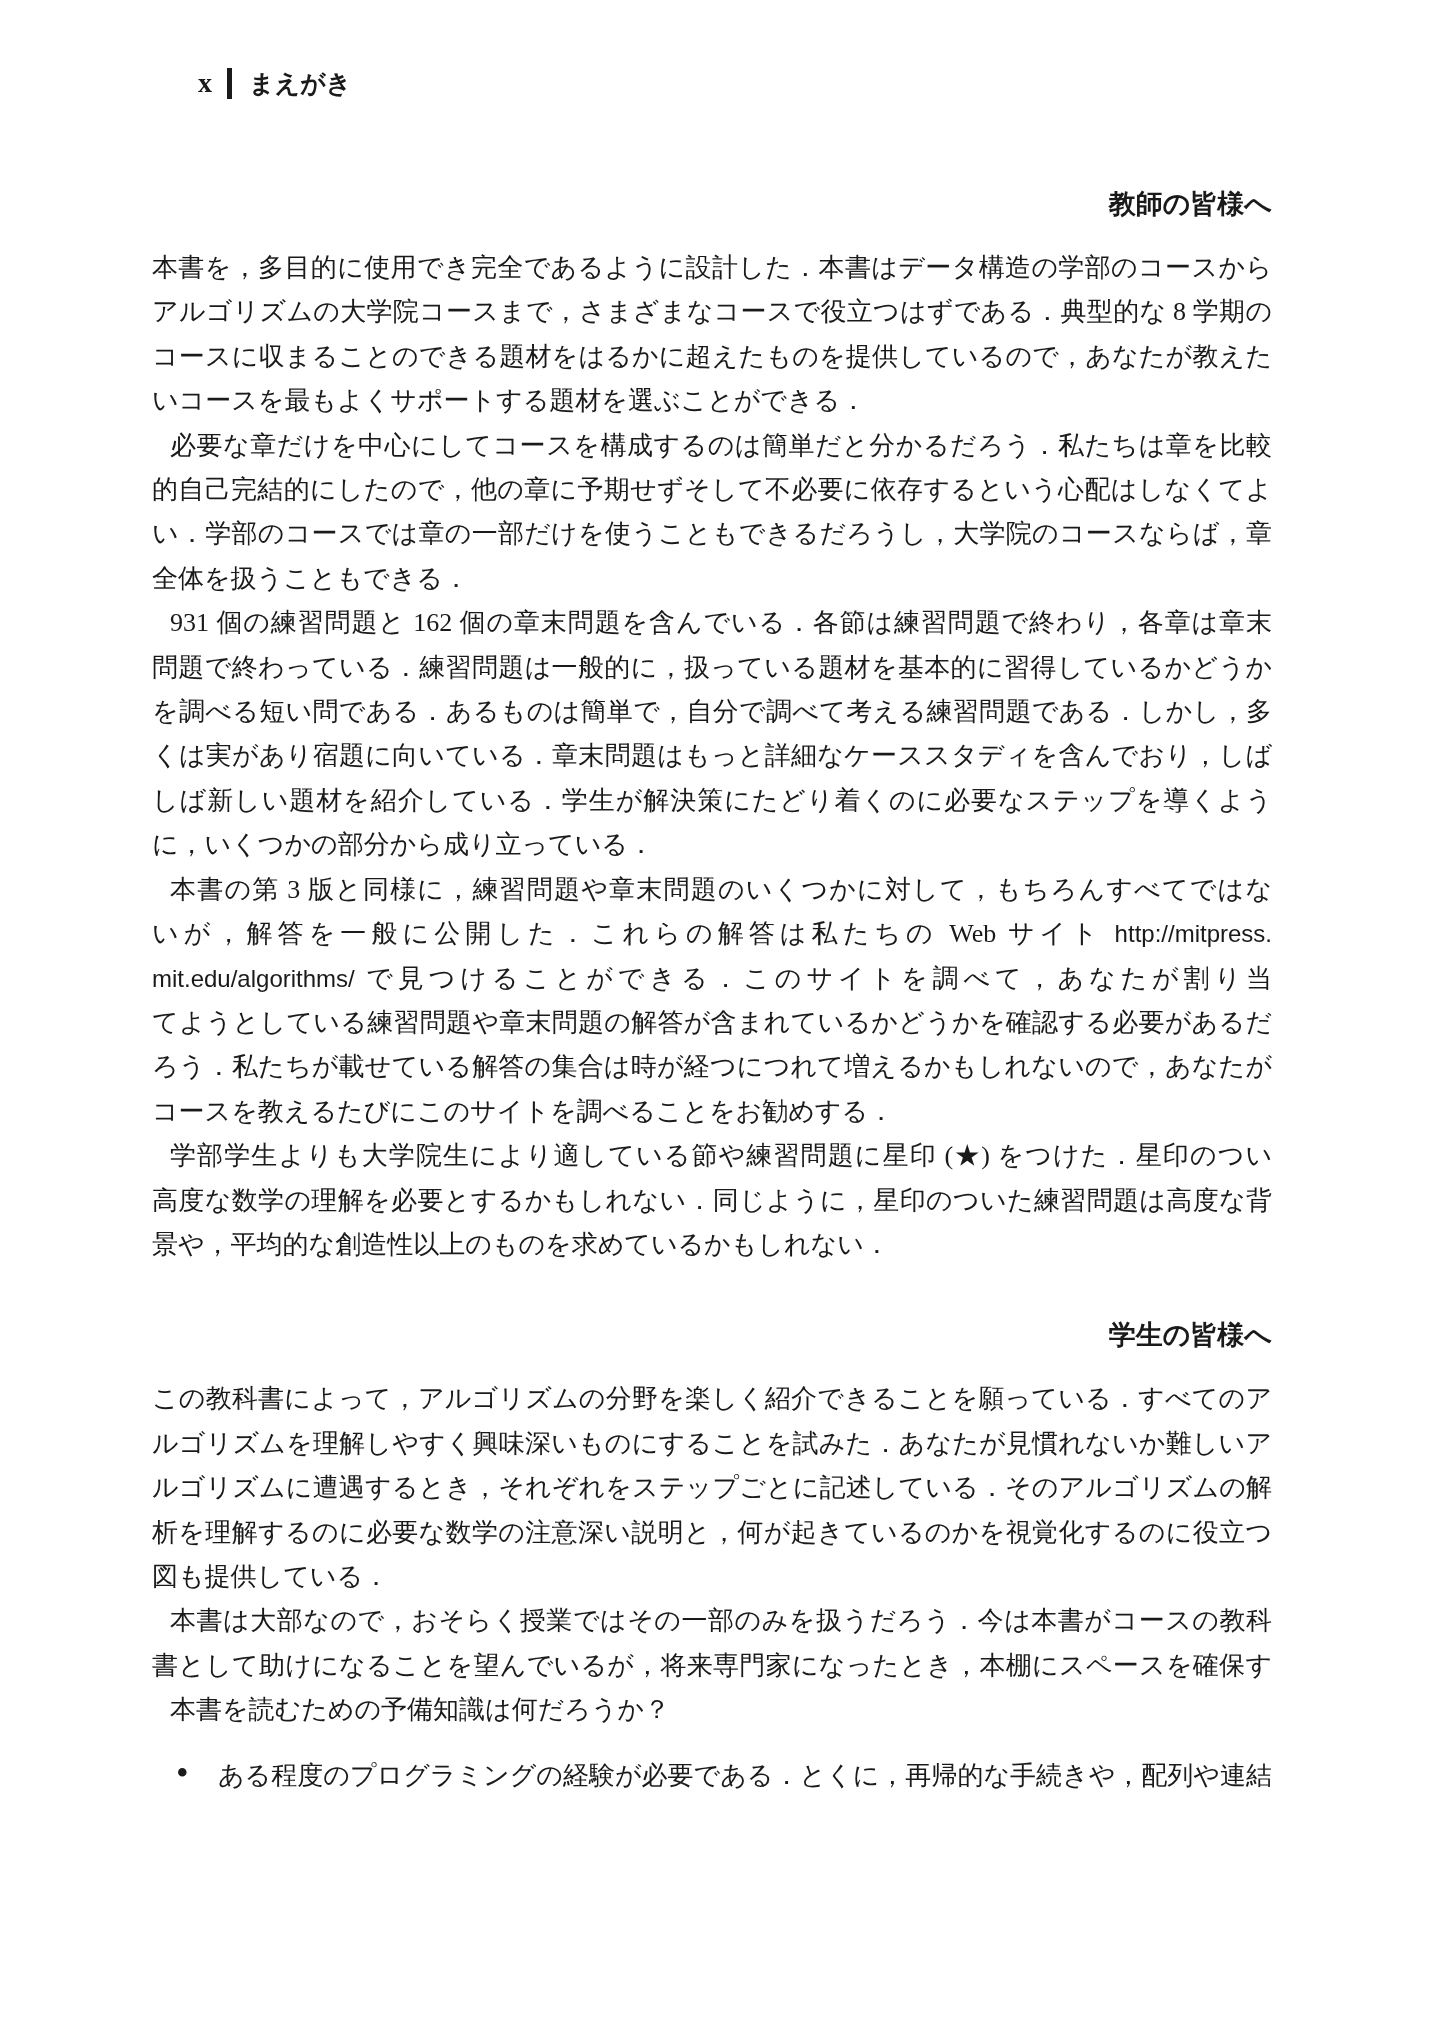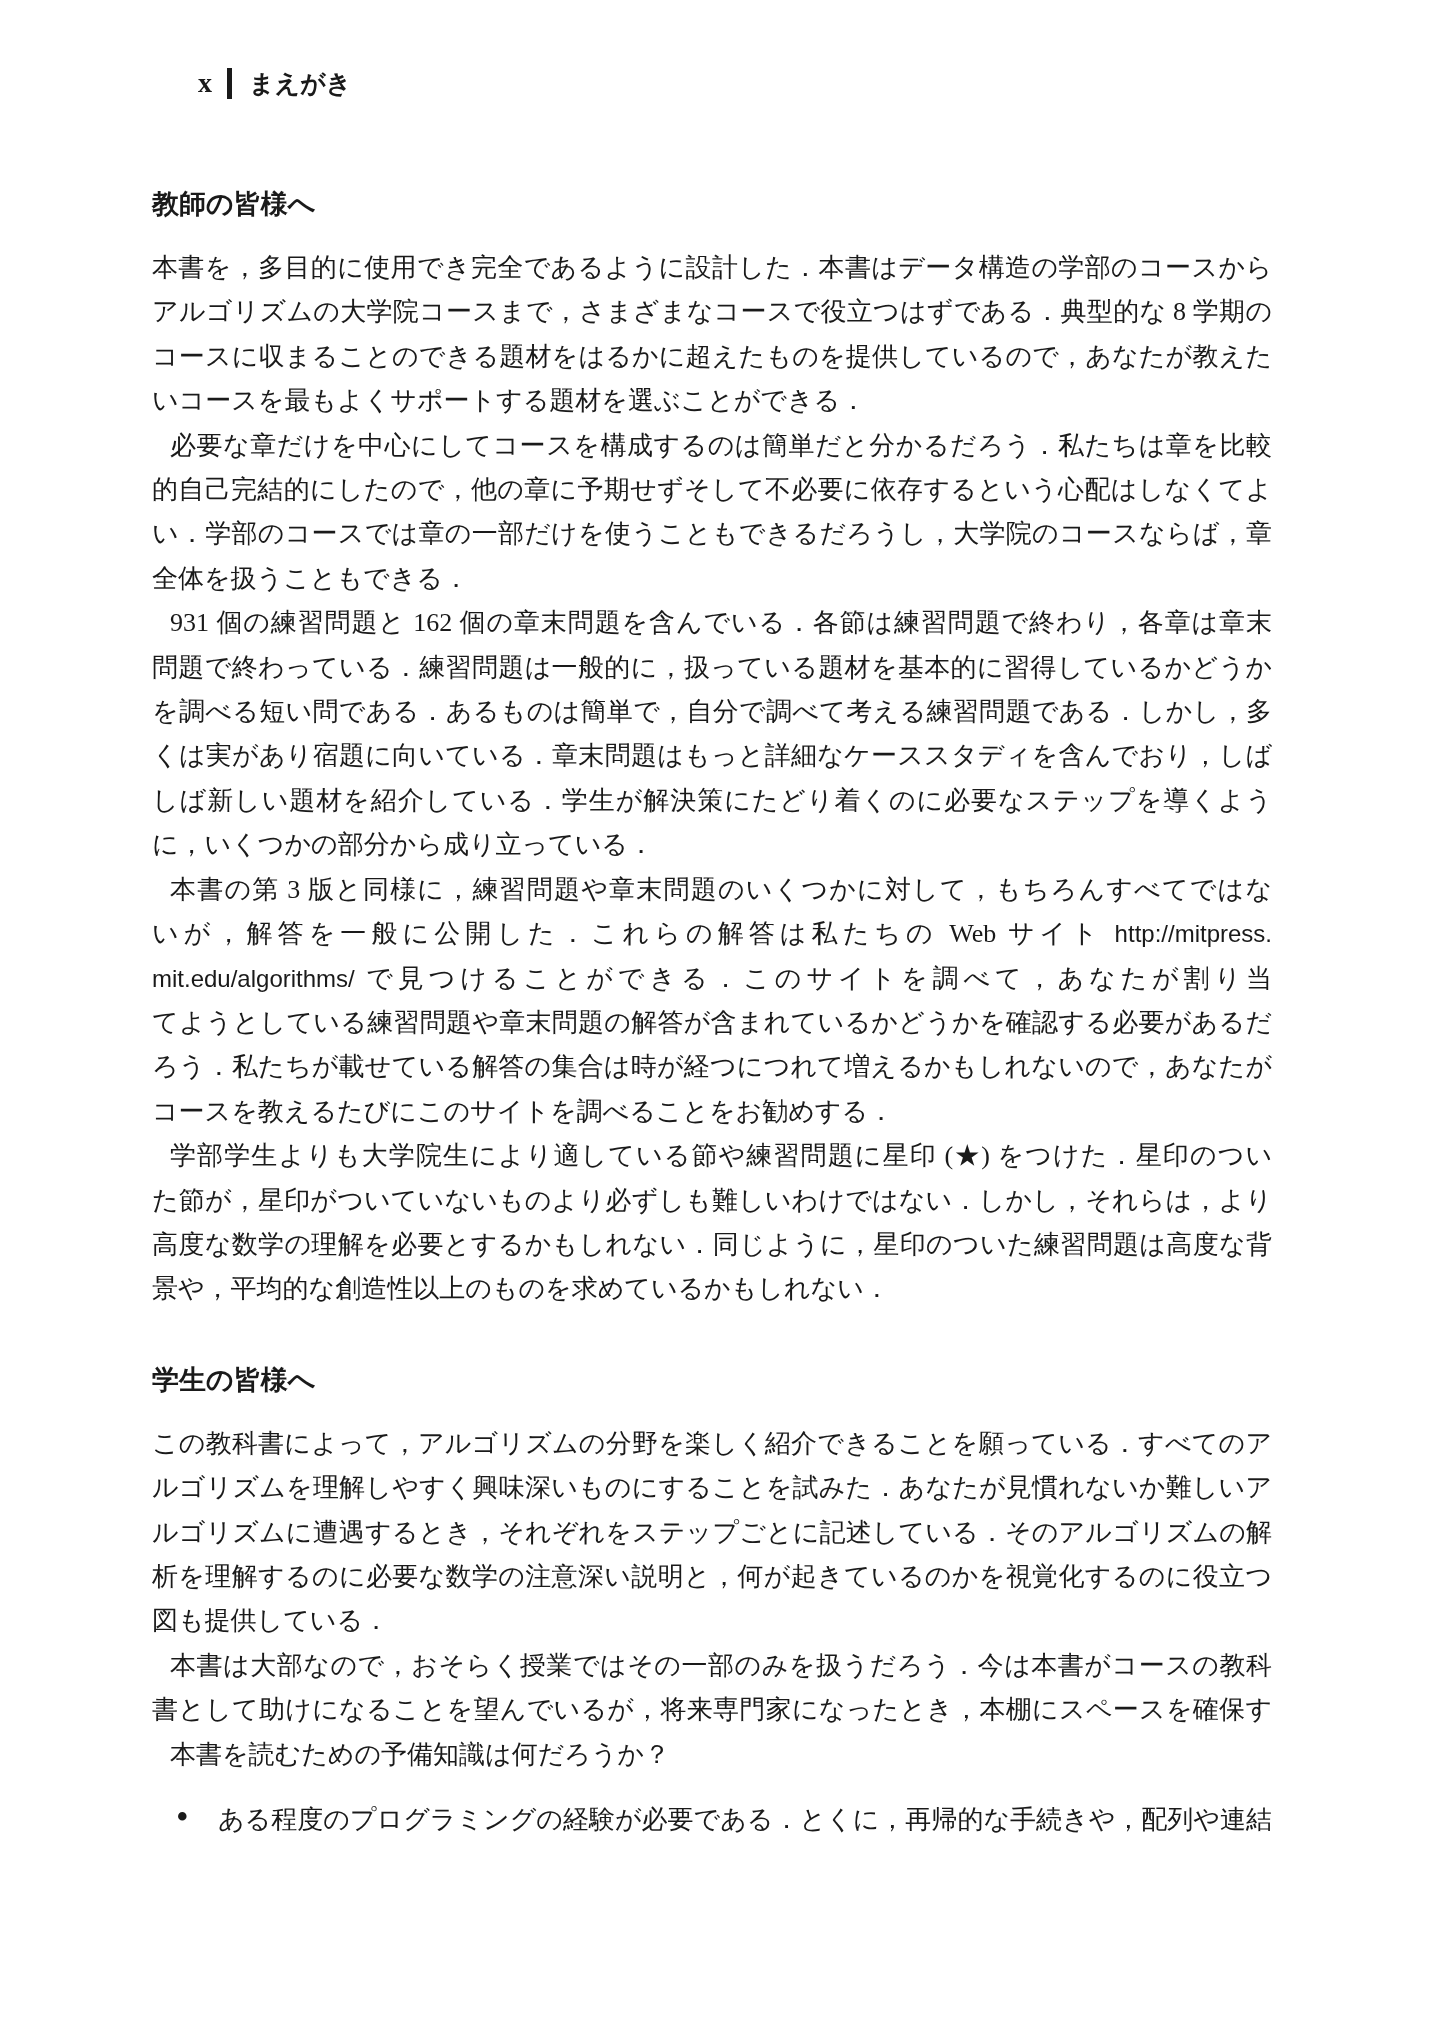--- a/index.html
+++ b/index.html
@@ -45,20 +45,21 @@
     font-size: 25px;
     line-height: 30px;
   }
   
   .section-heading {
     font-family: "Liberation Sans", "DejaVu Sans", sans-serif;
     font-weight: 700;
     font-size: 27px;
     line-height: 32px;
     margin: 0 0 26px 0;
+    text-align: right;
   }
   .section:nth-child(1) .section-heading { margin-top: 90px; }
   .section:nth-child(2) .section-heading { margin-top: 52px; }
   .para { margin: 0; }
   .line {
     font-size: 26px;
     line-height: 44.4px;
     text-align: justify;
     text-align-last: justify;
     text-justify: inter-character;
@@ -123,21 +124,20 @@
         <div class="para indent">
           <div class="line first"><span>本書の第 3 版と同様に，練習問題や章末問題のいくつかに対して，もちろんすべてではな</span></div>
           <div class="line"><span>いが，解答を一般に公開した．これらの解答は私たちの Web サイト </span><span class="mono">http://mitpress.</span></div>
           <div class="line"><span class="mono">mit.edu/algorithms/</span><span> で見つけることができる．このサイトを調べて，あなたが割り当</span></div>
           <div class="line"><span>てようとしている練習問題や章末問題の解答が含まれているかどうかを確認する必要があるだ</span></div>
           <div class="line"><span>ろう．私たちが載せている解答の集合は時が経つにつれて増えるかもしれないので，あなたが</span></div>
           <div class="line last"><span>コースを教えるたびにこのサイトを調べることをお勧めする．</span></div>
         </div>
         <div class="para indent">
           <div class="line first"><span>学部学生よりも大学院生により適している節や練習問題に星印 (★) をつけた．星印のつい</span></div>
-          <div class="line"><span>た節が，星印がついていないものより必ずしも難しいわけではない．しかし，それらは，より</span></div>
           <div class="line"><span>高度な数学の理解を必要とするかもしれない．同じように，星印のついた練習問題は高度な背</span></div>
           <div class="line last"><span>景や，平均的な創造性以上のものを求めているかもしれない．</span></div>
         </div>
       </section>
       <section class="section">
         <h2 class="section-heading">学生の皆様へ</h2>
         <div class="para">
           <div class="line"><span>この教科書によって，アルゴリズムの分野を楽しく紹介できることを願っている．すべてのア</span></div>
           <div class="line"><span>ルゴリズムを理解しやすく興味深いものにすることを試みた．あなたが見慣れないか難しいア</span></div>
           <div class="line"><span>ルゴリズムに遭遇するとき，それぞれをステップごとに記述している．そのアルゴリズムの解</span></div>

